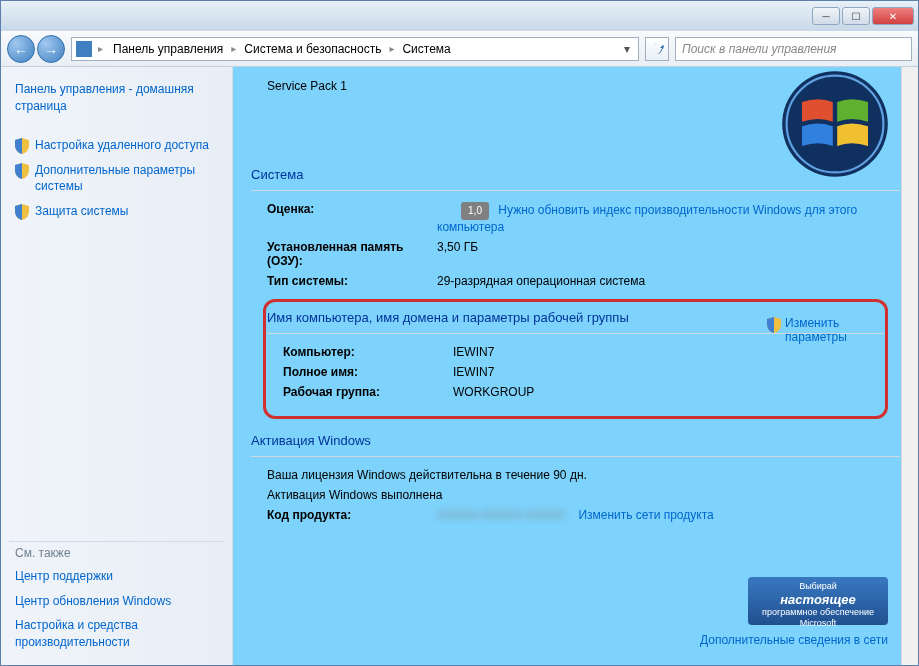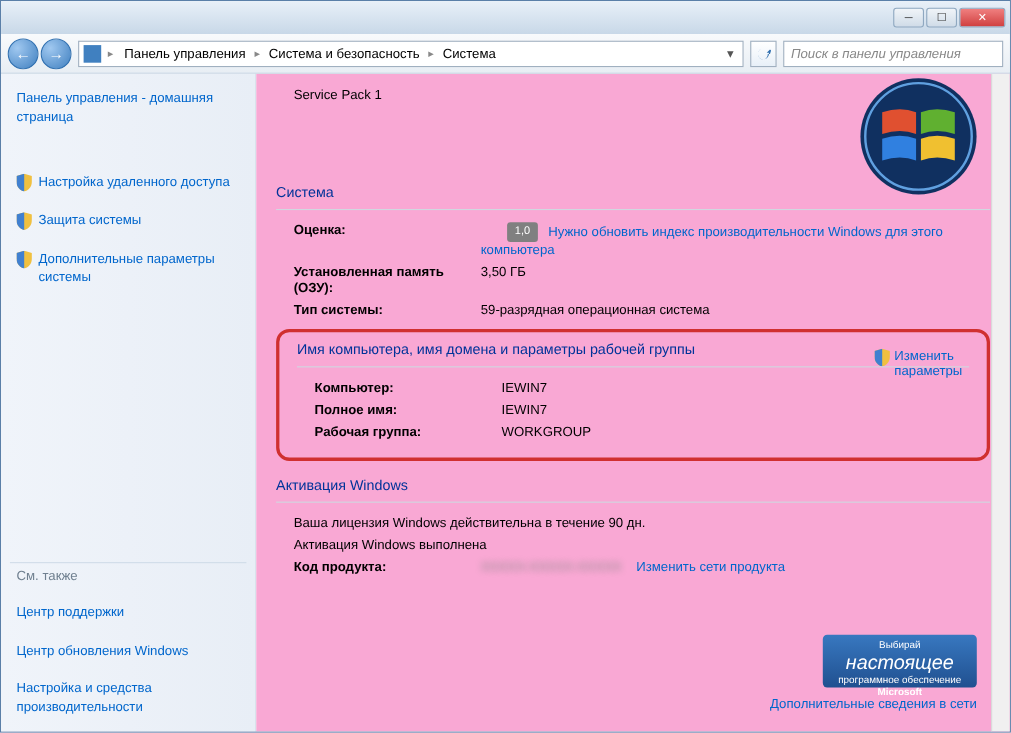--- a/index.html
+++ b/index.html
@@ -57,51 +57,51 @@
 .breadcrumb { display: flex; align-items: center; gap: 2px; }
 .crumb { padding: 2px 4px; cursor: pointer; }
 .crumb-sep { color: #888; font-size: 10px; padding: 0 2px; }
 .addr-dropdown { color: #555; padding: 0 4px; }
 .refresh-btn {
   width: 24px; height: 24px; border: 1px solid #a0b0c0;
   display: flex; align-items: center; justify-content: center;
   background: linear-gradient(#fff,#e8f0f8);
 }
 .searchbox {
-  width: 200px; height: 24px;
+  width: 237px; height: 24px;
   border: 1px solid #a0b0c0;
   background: #fff;
   display: flex; align-items: center;
   padding: 0 6px; color: #888; font-style: italic;
 }
 
 
 .body-area { flex: 1; display: flex; overflow: hidden; }
 
 .sidebar {
   width: 232px;
   background: linear-gradient(to right, #f0f4fa, #e8eef6);
   border-right: 1px solid #d0dce8;
   padding: 10px 8px;
   overflow-y: auto;
-  display: flex; flex-direction: column; gap: 10px;
+  display: flex; flex-direction: column; gap: 0;
 }
 .sidebar-link {
   color: #0066cc; padding: 4px 6px;
   cursor: pointer; display: flex; align-items: flex-start; gap: 6px;
   line-height: 1.4;
 }
 .shield {
   width: 14px; height: 16px; flex-shrink: 0; margin-top: 1px;
 }
 .sidebar-sep { height: 14px; }
 .see-also-hdr { color: #708090; margin-top: 4px; padding: 4px 6px; border-top: 1px solid #d0dce8; }
 
 .content {
-  flex: 1; background: #f9a8d4;
+  flex: 1; background: #7dd3fc;
   padding: 8px 18px 8px 18px;
   overflow-y: auto; position: relative;
 }
 .scrollbar-faux {
   position: absolute; right: 0; top: 0; bottom: 0; width: 17px;
   background: #f0f0f0; border-left: 1px solid #d8d8d8;
 }
 
 .win-logo {
   position: absolute; right: 28px; top: 2px;
@@ -119,27 +119,27 @@
 .rating-badge {
   display: inline-block; width: 28px; height: 18px;
   background: #808080; color: #fff; border-radius: 3px;
   font-size: 10px; text-align: center; line-height: 18px;
   margin-right: 6px; vertical-align: middle; margin-left: 24px;
 }
 
 .highlight-box {
   border: 3px solid #d03030;
   border-radius: 12px;
-  padding: 8px 16px 14px;
-  margin: 8px 0;
+  padding: 8px 1px 14px;
+  margin: 8px 12px;
   position: relative;
 }
 .highlight-box .section-title { margin-top: 0; }
 .side-action {
-  position: absolute; right: 2px; top: 14px;
+  position: absolute; right: 18px; top: 14px;
   display: flex; align-items: flex-start; gap: 4px;
   color: #0066cc; cursor: pointer; max-width: 100px;
 }
 
 .oem-box {
   position: absolute; right: 30px; bottom: 40px;
   width: 140px; height: 48px;
   background: linear-gradient(#3878c0,#205090);
   border-radius: 4px; color: #fff;
   font-size: 9px; text-align: center;
@@ -200,28 +200,28 @@
             <path d="M7 0l7 2v5c0 5-3 8-7 9-4-1-7-4-7-9V2z" fill="#f0c040"></path>
             <path d="M7 0v16c-4-1-7-4-7-9V2z" fill="#4080d0"></path>
           </svg>
         <span>Настройка удаленного доступа</span>
       </div>
       <div class="sidebar-link">
         <svg class="shield" viewBox="0 0 14 16">
             <path d="M7 0l7 2v5c0 5-3 8-7 9-4-1-7-4-7-9V2z" fill="#f0c040"></path>
             <path d="M7 0v16c-4-1-7-4-7-9V2z" fill="#4080d0"></path>
           </svg>
-        <span>Защита системы</span>
+        <span>Дополнительные параметры системы</span>
       </div>
       <div class="sidebar-link">
         <svg class="shield" viewBox="0 0 14 16">
             <path d="M7 0l7 2v5c0 5-3 8-7 9-4-1-7-4-7-9V2z" fill="#f0c040"></path>
             <path d="M7 0v16c-4-1-7-4-7-9V2z" fill="#4080d0"></path>
           </svg>
-        <span>Дополнительные параметры системы</span>
+        <span>Защита системы</span>
       </div>
 
       <div style="flex:1"></div>
 
       <div class="see-also-hdr">См. также</div>
       <div class="sidebar-link">
         <span>Центр поддержки</span>
       </div>
       <div class="sidebar-link">
         <span>Центр обновления Windows</span>
@@ -256,21 +256,21 @@
           <span class="rating-badge">1,0</span>
           <span class="link">Нужно обновить индекс производительности Windows для этого компьютера</span>
         </div>
       </div>
       <div class="prop-row">
         <div class="prop-label">Установленная память (ОЗУ):</div>
         <div class="prop-value">3,50 ГБ</div>
       </div>
       <div class="prop-row">
         <div class="prop-label">Тип системы:</div>
-        <div class="prop-value">59-разрядная операционная система</div>
+        <div class="prop-value">29-разрядная операционная система</div>
       </div>
 
       <div class="highlight-box">
         <div class="section-title">Имя компьютера, имя домена и параметры рабочей группы</div>
         <div class="fieldset-line"></div>
 
         <div class="side-action">
           <svg class="shield" viewBox="0 0 14 16">
               <path d="M7 0l7 2v5c0 5-3 8-7 9-4-1-7-4-7-9V2z" fill="#f0c040"></path>
               <path d="M7 0v16c-4-1-7-4-7-9V2z" fill="#4080d0"></path>
@@ -304,21 +304,21 @@
         <div class="prop-label">Код продукта:</div>
         <div class="prop-value">
           <span class="blur">XXXXX-XXXXX-XXXXX</span>
           &nbsp;&nbsp;
           <span class="link">Изменить сети продукта</span>
         </div>
       </div>
 
       <div class="oem-box">
         <div>Выбирай</div>
-        <div style="font-size:18px;font-style:italic;font-weight:normal">настоящее</div>
+        <div style="font-size:13px;font-style:italic;font-weight:bold">настоящее</div>
         <div>программное обеспечение</div>
-        <div style="font-weight:bold">Microsoft</div>
+        <div style="font-weight:normal">Microsoft</div>
       </div>
       <span class="more-link">Дополнительные сведения в сети</span>
 
     </div>
   </div>
 </div>
 
 </body></html>

